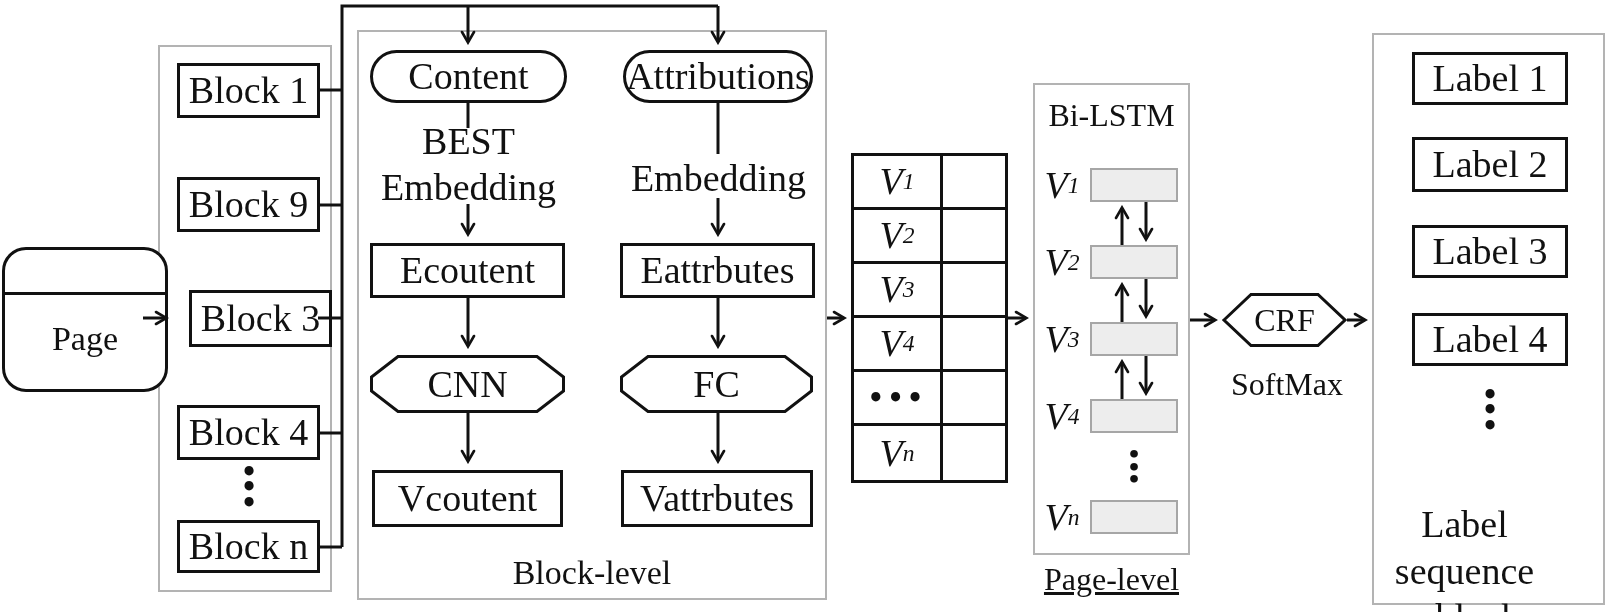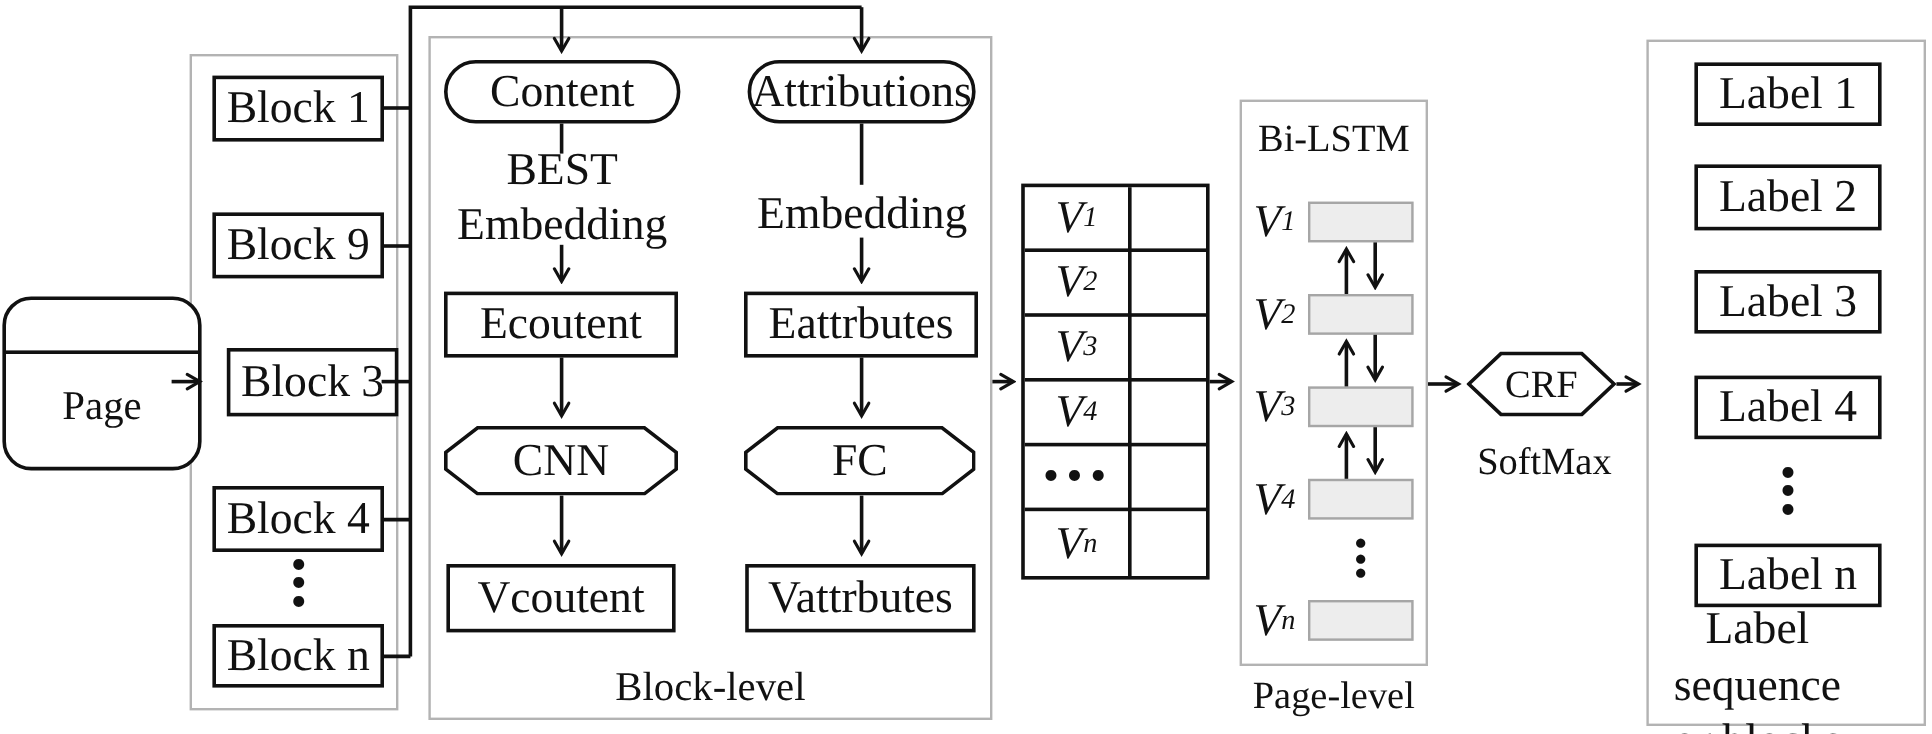--- a/index.html
+++ b/index.html
@@ -175,21 +175,21 @@
   <div class="txt vdots" style="left:1114px;top:444px;width:40px;height:48px;font-size:22px;">•
 •
 •</div>
 
   <div class="txt f30 ital z2" style="left:1038px;top:495px;width:48px;height:44px;">
     <span>V</span>
       <sub>n</sub>
   </div>
   <div class="grayrow" style="left:1090px;top:500px;width:88px;height:34px;"></div>
 
-  <div class="txt f32 z2" style="left:1033px;top:558px;width:157px;height:42px;">Page-level</div>
+  <div class="txt f32 z2" style="left:1033px;top:558px;width:157px;height:42px;text-decoration:underline;">Page-level</div>
 
   <div class="shape-wrap z2" style="left:1222px;top:293px;width:125px;height:54px;">
     <svg width="125" height="54" viewBox="0 0 125 54">
       <polygon points="2,27 29,1.5 96,1.5 123,27 96,52.5 29,52.5" fill="#fff" stroke="#111" stroke-width="3"></polygon>
     </svg>
     <div class="lbl f32">CRF</div>
   </div>
   <div class="txt f32 z2" style="left:1222px;top:364px;width:130px;height:40px;">SoftMax</div>
 
   <div class="panel" style="left:1372px;top:33px;width:233px;height:572px;"></div>
@@ -201,23 +201,20 @@
   </div>
   <div class="box z2 f30" style="left:1412px;top:225px;width:156px;height:53px;">
     <span>Label 3</span>
   </div>
   <div class="box z2 f30" style="left:1412px;top:313px;width:156px;height:53px;">
     <span>Label 4</span>
   </div>
   <div class="txt vdots" style="left:1470px;top:386px;width:40px;height:50px;">•
 •
 •</div>
-  <div class="box z2 f30" style="left:1412px;top:453px;width:156px;height:53px;">
-    <span>Label n</span>
-  </div>
   <div class="txt pre f30 z2" style="left:1372px;top:518px;width:185px;height:82px;margin-top:12px;">Label sequence
 or blocks</div>
 
   <svg id="wires" width="1610" height="612" viewBox="0 0 1610 612">
     <defs>
       <marker id="arw" viewBox="0 0 16 16" refX="13" refY="8" markerWidth="16" markerHeight="16" orient="auto" markerUnits="userSpaceOnUse">
         <path d="M3,2 L13.5,8 L3,14" fill="none" stroke="#111" stroke-width="2.6" stroke-linecap="round"></path>
       </marker>
     </defs>
     <g stroke="#111" stroke-width="3" fill="none">

